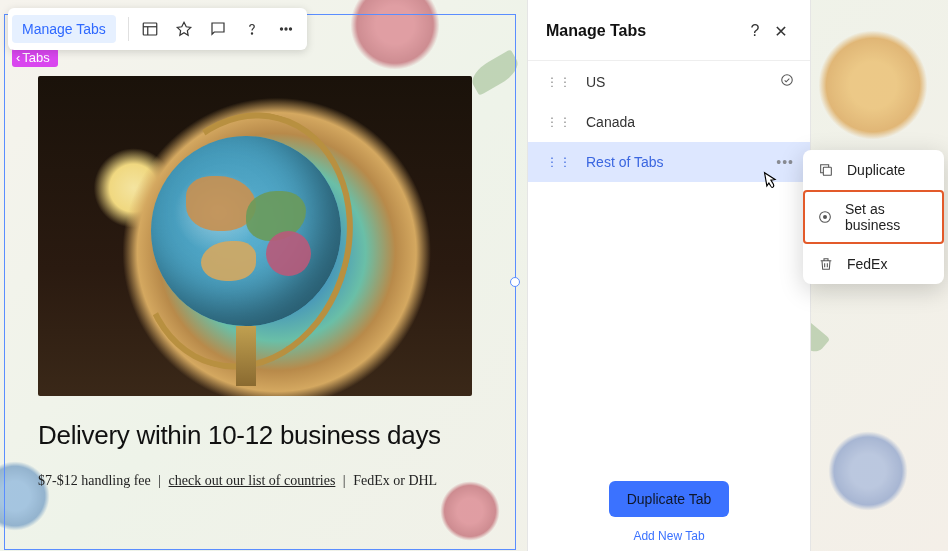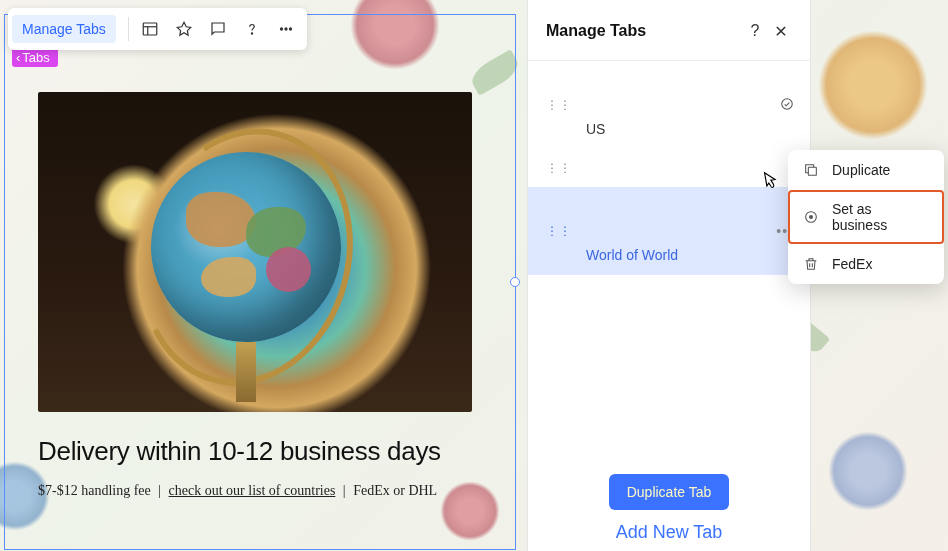--- a/index.html
+++ b/index.html
@@ -76,21 +76,21 @@
     border-radius:3px;
     display:flex;align-items:center;gap:2px;
     z-index:4;
     margin-left:8px;
   }
   .sel-badge::before{content:"‹";font-size:13px;}
 
   
   .content{
     position:absolute;
-    top:92px;left:38px;
+    top:76px;left:38px;
     width:434px;
   }
   .hero{
     width:434px;height:320px;
     background:
       radial-gradient(circle at 55% 55%,#3a8ab0 0%,#4a9ab8 20%,#6abfa7 30%,#b88a4a 40%,#d4a860 47%,transparent 52%),
       radial-gradient(circle at 22% 35%,#f4e4a0 0%,#f0d880 6%,transparent 10%),
       linear-gradient(180deg,#1a120a 0%,#2a1a10 60%,#3a2818 100%);
     position:relative;
     border-radius:2px;
@@ -131,21 +131,21 @@
   .ld{width:45px;height:45px;background:#b85a7a;top:95px;left:115px;border-radius:50%;}
 
   .headline{
     margin-top:24px;
     font-size:26px;
     font-weight:400;
     color:#111;
     letter-spacing:-.3px;
   }
   .subline{
-    margin-top:16px;
+    margin-top:22px;
     font-size:14px;
     color:#222;
     font-family:Georgia,serif;
   }
   .subline .sep{margin:0 4px;}
   .subline .link{text-decoration:underline;}
 
   
   .panel{
     position:absolute;
@@ -164,21 +164,21 @@
   .panel-title{font-size:16px;font-weight:700;color:#111;flex:1;}
   .panel-head .ibtn{width:26px;height:26px;display:flex;align-items:center;justify-content:center;cursor:pointer;color:#333;font-size:16px;}
   .tab-row{
     display:flex;align-items:center;
     padding:12px 16px 12px 18px;
     font-size:14px;
     color:#333;
     cursor:grab;
   }
   .tab-row .drag{margin-right:14px;color:#888;font-size:12px;letter-spacing:1px;}
-  .tab-row .label{flex:1;margin-top:48px;}
+  .tab-row .label{flex:1;}
   .tab-row .mark{color:#555;}
   .tab-row.selected{
     background:#dde7ff;
     color:#3a66e0;
   }
   .tab-row.selected .drag{color:#3a66e0;}
   .tab-row .more-dots{color:#666;font-size:14px;letter-spacing:1px;opacity:.7;}
   .cursor-ptr{
     position:absolute;
     top:170px;right:168px;
@@ -187,35 +187,35 @@
     pointer-events:none;
     transform:rotate(-10deg);
     color:#000;
   }
   .panel-footer{
     margin-top:auto;
     padding:14px 0 8px;
     display:flex;flex-direction:column;align-items:center;gap:12px;
   }
   .btn-primary{
-    background:#3b72ff;color:#fef9c3;
+    background:#3b72ff;color:#0f172a;
     border:none;border-radius:6px;
     padding:10px 18px;font-size:14px;font-weight:500;
     cursor:pointer;
   }
   .btn-link{
     background:none;border:none;color:#3b72ff;
-    font-size:18px;font-weight:500;cursor:pointer;
+    font-size:12px;font-weight:500;cursor:pointer;
   }
 
   
   .ctx{
     position:absolute;
     top:150px;right:4px;
-    width:156px;
+    width:141px;
     background:#fff;
     border-radius:8px;
     box-shadow:0 6px 24px rgba(0,0,0,.18);
     z-index:10;
     overflow:hidden;
   }
   .ctx-item{
     display:flex;align-items:center;gap:12px;
     padding:11px 14px;
     font-size:14px;color:#222;
@@ -316,24 +316,25 @@
     <span class="label">US</span>
     <span class="mark">
       <svg width="14" height="14" viewBox="0 0 24 24" fill="none" stroke="#555" stroke-width="1.8">
           <circle cx="12" cy="12" r="9"></circle>
           <path d="M8 12.5l2.5 2.5L16 9.5"></path>
         </svg>
     </span>
   </div>
   <div class="tab-row">
     <span class="drag">⋮⋮</span>
+    <span class="label">Canada</span>
   </div>
   <div class="tab-row selected">
     <span class="drag">⋮⋮</span>
-    <span class="label">World of World</span>
+    <span class="label">Rest of Tabs</span>
     <span class="more-dots">•••</span>
   </div>
 
   <div class="panel-footer">
     <button class="btn-primary">
       <span>Duplicate Tab</span>
     </button>
     <button class="btn-link">
       <span>Add New Tab</span>
     </button>

